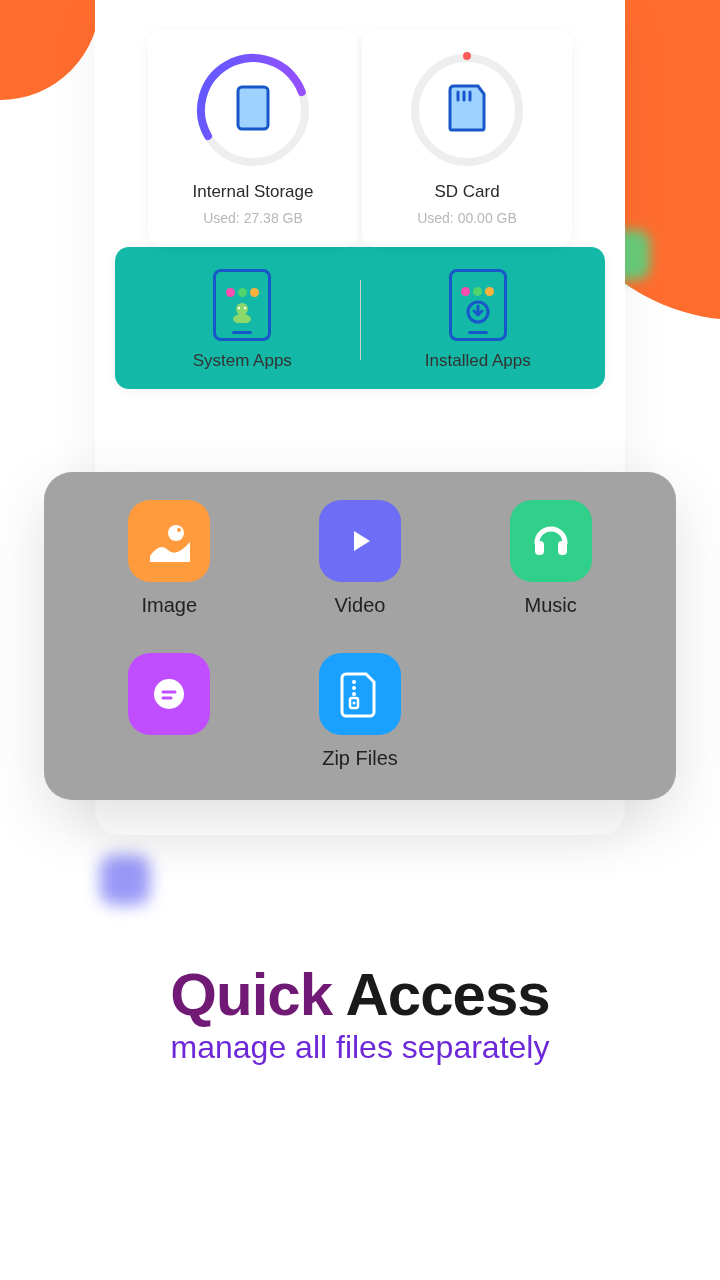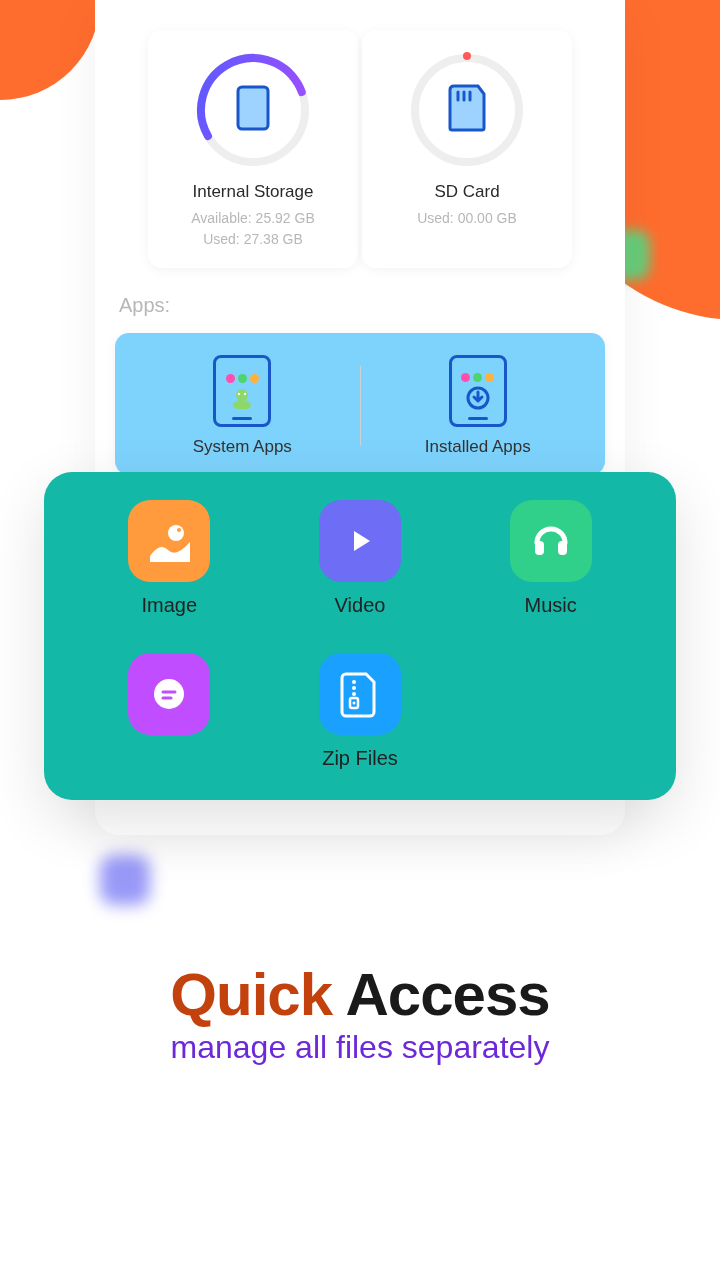--- a/index.html
+++ b/index.html
@@ -103,21 +103,21 @@
   }
   .storage-title { font-size: 17px; color: #2a2a2a; margin-bottom: 6px; }
   .storage-sub   { font-size: 14px; color: #b7b7b7; line-height: 1.5; }
   
   .section-label {
     font-size: 20px;
     color: #b7b7b7;
     margin: 26px 4px 16px;
   }
   .apps-card {
-    background: #7dd3fc;
+    background: #14b8a6;
     border-radius: 14px;
     box-shadow: 0 2px 12px rgba(0,0,0,0.05);
     display: flex;
     align-items: center;
     justify-content: space-around;
     padding: 22px 10px 18px;
   }
   .apps-divider {
     width: 1px;
     height: 80px;
@@ -139,21 +139,21 @@
   }
   .mini-dots { display: flex; gap: 3px; }
   .mini-dot { width: 9px; height: 9px; border-radius: 50%; }
   .bar { position: absolute; bottom: 4px; width: 20px; height: 3px; border-radius: 2px; background: #1857c9; }
   
   .quick-card {
     position: absolute;
     top: 472px;
     left: 44px;
     width: 632px;
-    background: #14b8a6;
+    background: #a3a3a3;
     border-radius: 28px;
     box-shadow: 0 20px 60px rgba(0,0,0,0.12);
     padding: 28px 40px 30px;
     display: grid;
     grid-template-columns: repeat(3, 1fr);
     gap: 36px 20px;
     z-index: 5;
   }
   .qa {
     text-align: center;
@@ -174,21 +174,21 @@
     top: 960px;
     left: 0;
     width: 100%;
     text-align: center;
   }
   .headline-h1 {
     font-size: 60px;
     font-weight: 800;
     letter-spacing: -1px;
   }
-  .h1-orange { color: #c2410c; text-align: right; }
+  .h1-orange { color: #701a75; text-align: right; }
   .h1-black { color: #1a1a1a; }
   .headline-sub {
     font-size: 32px;
     color: #6d28d9;
     font-weight: 400;
   }
 </style>
 </head>
 <body>
 
@@ -213,21 +213,20 @@
             </linearGradient>
           </defs>
         </svg>
         <div class="storage-icon-inner">
           <svg width="34" height="46" viewBox="0 0 34 46">
             <rect x="2" y="2" width="30" height="42" rx="4" fill="#9fd3ff" stroke="#1857c9" stroke-width="3"></rect>
           </svg>
         </div>
       </div>
       <div class="storage-title">Internal Storage</div>
-      <div class="storage-sub">Available: 25.92 GB</div>
       <div class="storage-sub">Used: 27.38 GB</div>
     </div>
 
     <div class="storage-card">
       <div class="ring-wrap">
         <svg class="ring-svg" viewBox="0 0 120 120">
           <circle cx="60" cy="60" r="52" fill="none" stroke="#eeeeee" stroke-width="8"></circle>
         </svg>
         <div class="sd-dot"></div>
         <div class="storage-icon-inner">
@@ -238,21 +237,20 @@
             <line x1="22" y1="8" x2="22" y2="16" stroke="#1857c9" stroke-width="3" stroke-linecap="round"></line>
           </svg>
         </div>
       </div>
       <div class="storage-title">SD Card</div>
       <div class="storage-sub">Used: 00.00 GB</div>
     </div>
 
   </div>
 
-  <div class="section-label">Apps:</div>
 
   <div class="apps-card">
     <div class="app-cell">
       <div class="mini-phone">
         <div class="mini-dots">
           <div class="mini-dot" style="background:#ff4db0"></div>
           <div class="mini-dot" style="background:#4ed36d"></div>
           <div class="mini-dot" style="background:#ffb13d"></div>
         </div>
         <svg width="22" height="22" viewBox="0 0 22 22">

